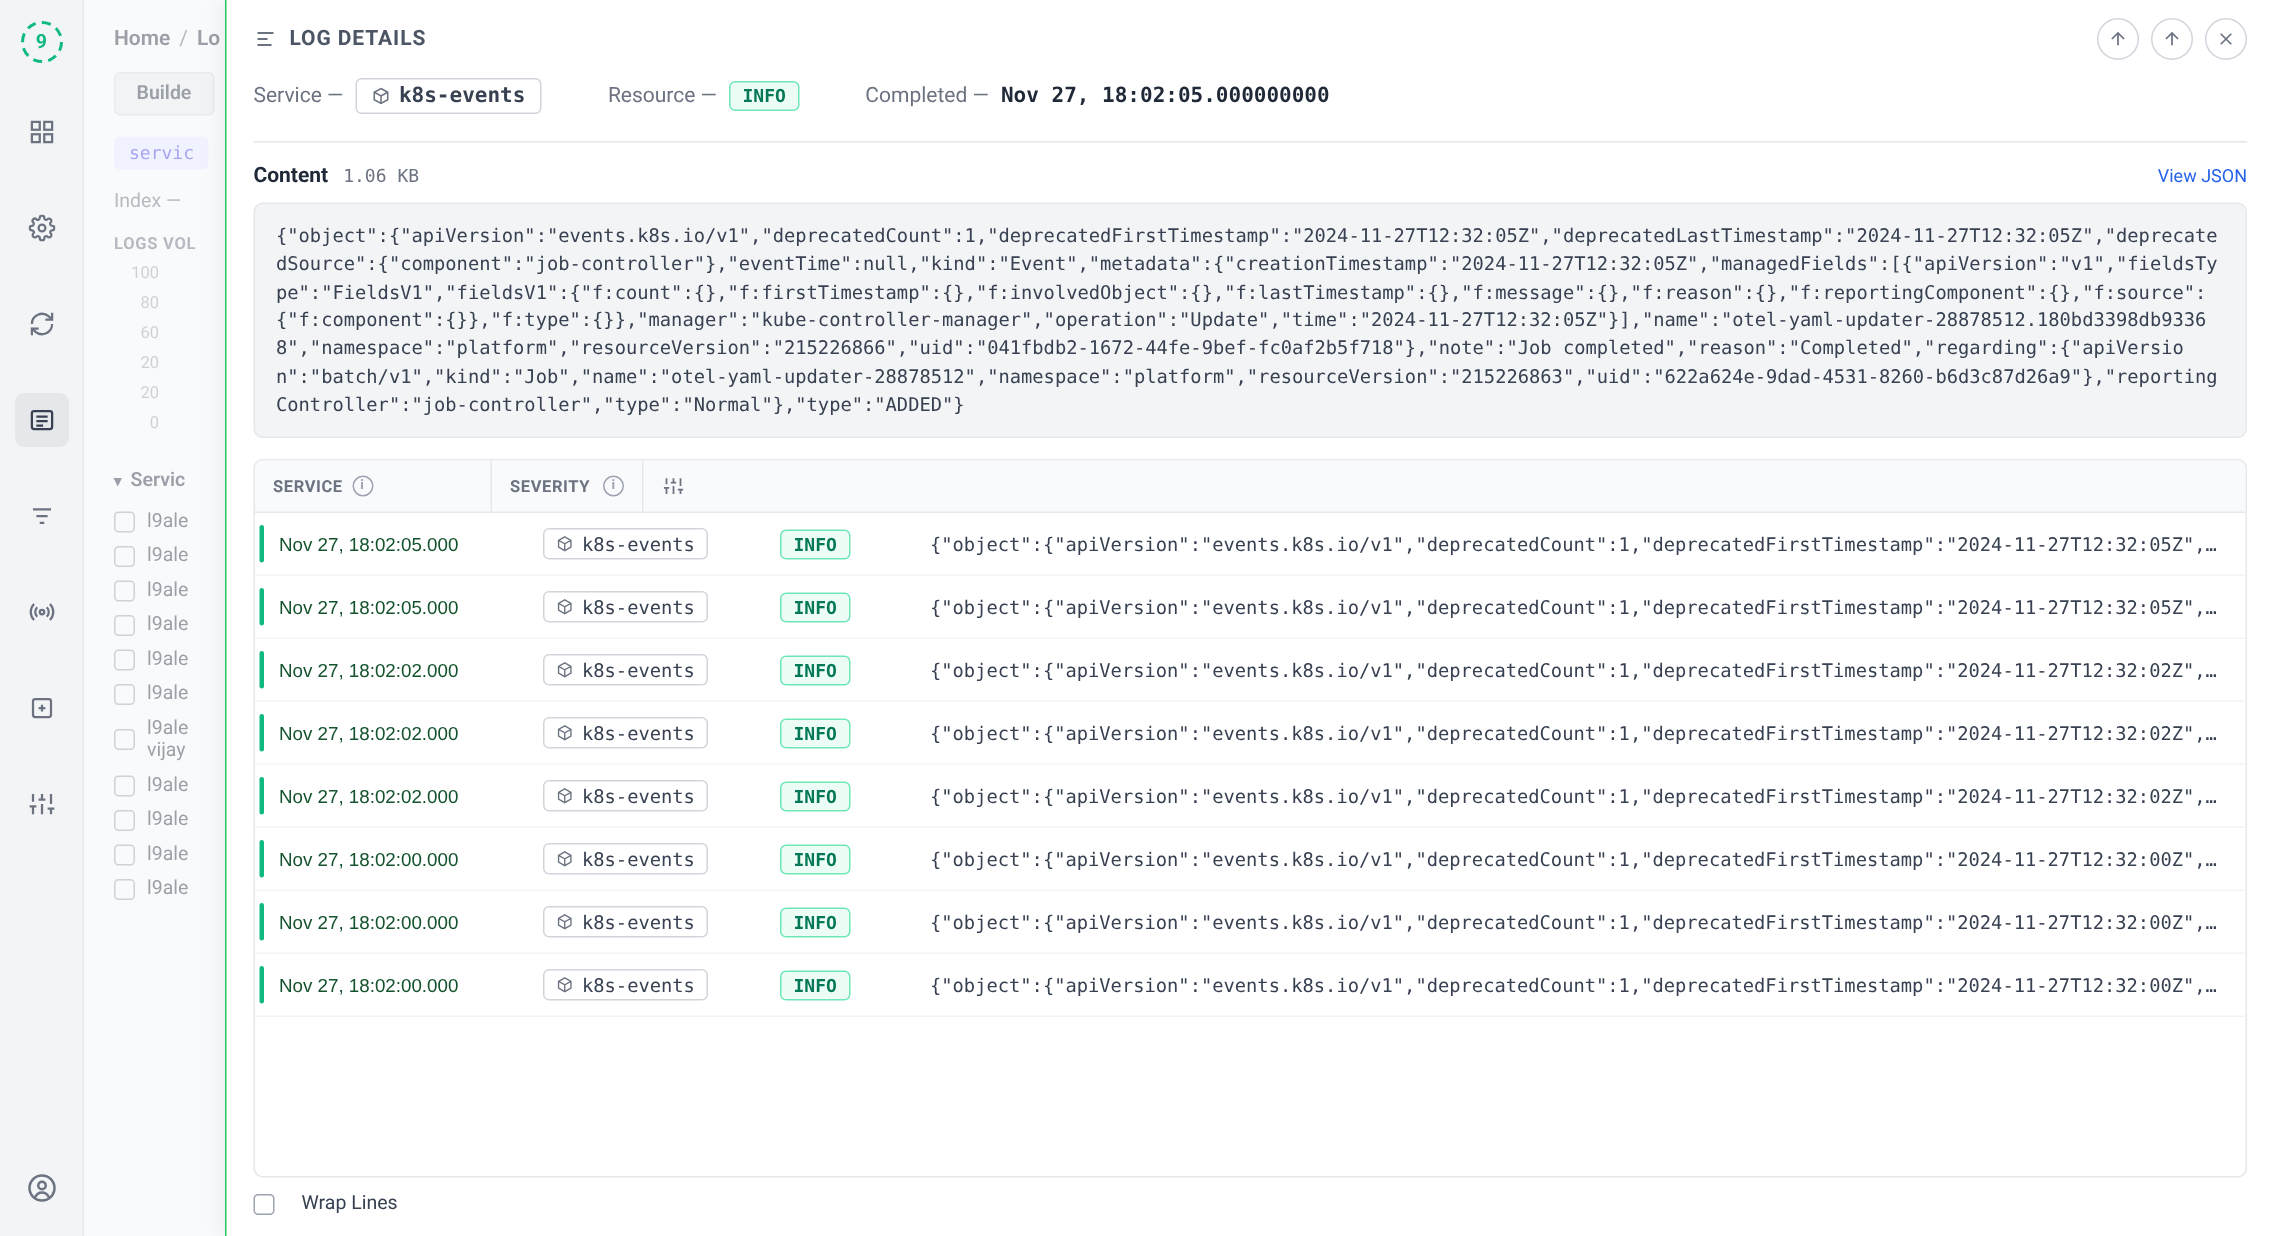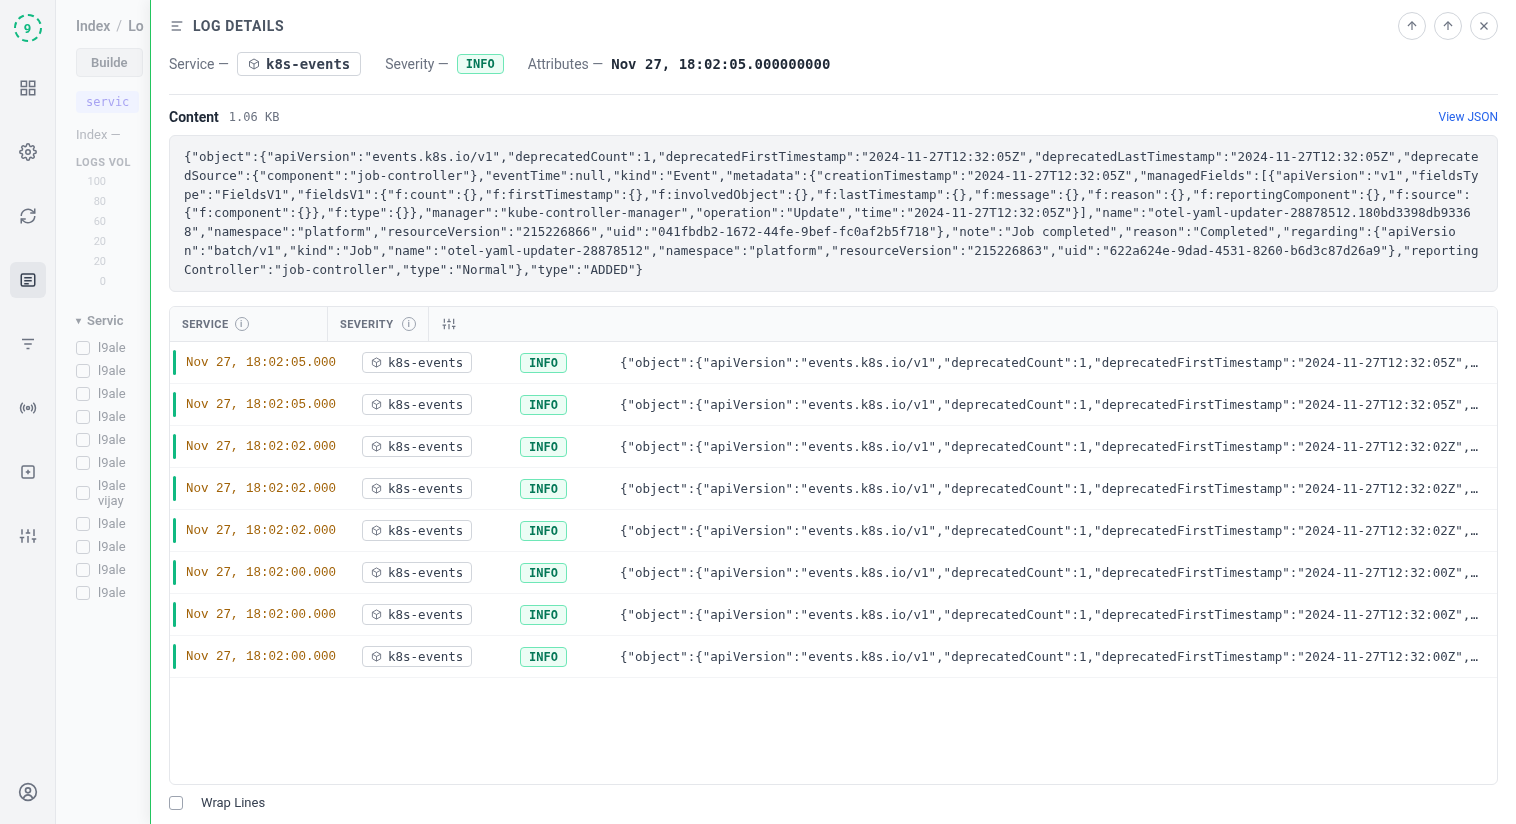--- a/index.html
+++ b/index.html
@@ -131,21 +131,21 @@
       width: 28px; height: 28px;
       border: 1px solid #d1d5db;
       border-radius: 50%;
       display: flex; align-items: center; justify-content: center;
       color: #6b7280;
       cursor: pointer;
       background: #fff;
     }
 
     .summary-row {
-      display: flex; gap: 24px;
+      display: flex; gap: 44px;
       padding: 12px 0 18px 0;
       font-size: 14px;
       color: #374151;
       border-bottom: 1px solid #e5e7eb;
     }
     .summary-item { display: flex; align-items: center; gap: 8px; }
     .summary-label { color: #6b7280; }
     .svc-badge {
       display: inline-flex; align-items: center; gap: 6px;
       padding: 3px 10px;
@@ -238,21 +238,21 @@
       cursor: pointer;
     }
     .tr::before {
       content: "";
       position: absolute;
       left: 3px; top: 8px; bottom: 8px;
       width: 3px;
       background: #10b981;
       border-radius: 2px;
     }
-    .tr .col-ts { padding-left: 16px; font-family: Liberation Mono, monospace; color: #a16207; border-right: none;}
+    .tr .col-ts { padding-left: 16px; font-family: Liberation Sans, sans-serif; color: #14532d; border-right: none;}
     .tr .col-svc { border-right: none; }
     .body-text {
       font-family: monospace;
       color: #374151;
       white-space: nowrap;
       overflow: hidden;
       text-overflow: ellipsis;
     }
     .svc-tag {
       display: inline-flex; align-items: center; gap: 6px;
@@ -357,21 +357,21 @@
       <svg width="20" height="20" viewBox="0 0 24 24" fill="none" stroke="currentColor" stroke-width="2">
         <circle cx="12" cy="12" r="10"></circle>
         <circle cx="12" cy="10" r="3"></circle>
         <path d="M6.5 19.5c1-2.5 3.5-4 5.5-4s4.5 1.5 5.5 4"></path>
       </svg>
     </div>
 </div>
 
 <div class="bg-content">
   <div class="breadcrumb">
-    <span class="link">Index</span>
+    <span class="link">Home</span>
     <span>/</span>
     <span class="link">Lo</span>
   </div>
   <div class="bg-tabs">
       <span class="bg-tab">Builde</span>
     </div>
   <span class="bg-pill">servic</span>
   <div class="bg-row">Index —</div>
   <div class="bg-volume">LOGS VOL</div>
   <div class="bg-axis">
@@ -476,25 +476,25 @@
         <span class="summary-label">Service —</span>
         <span class="svc-badge">
           <svg class="cube" width="12" height="12" viewBox="0 0 24 24" fill="none" stroke="currentColor" stroke-width="2">
               <path d="M12 2l9 5v10l-9 5-9-5V7z"></path>
               <path d="M12 22V12M3 7l9 5 9-5"></path>
             </svg>
           <span>k8s-events</span>
         </span>
       </div>
       <div class="summary-item">
-        <span class="summary-label">Severity —</span>
+        <span class="summary-label">Resource —</span>
         <span class="sev-badge">INFO</span>
       </div>
       <div class="summary-item">
-        <span class="summary-label">Attributes —</span>
+        <span class="summary-label">Completed —</span>
         <span class="ts-value">Nov 27, 18:02:05.000000000</span>
       </div>
     </div>
   </div>
 
   <div class="content-section">
     <div class="content-header">
       <span class="content-title">Content</span>
       <span class="content-size">1.06 KB</span>
       <span class="view-json">View JSON</span>

